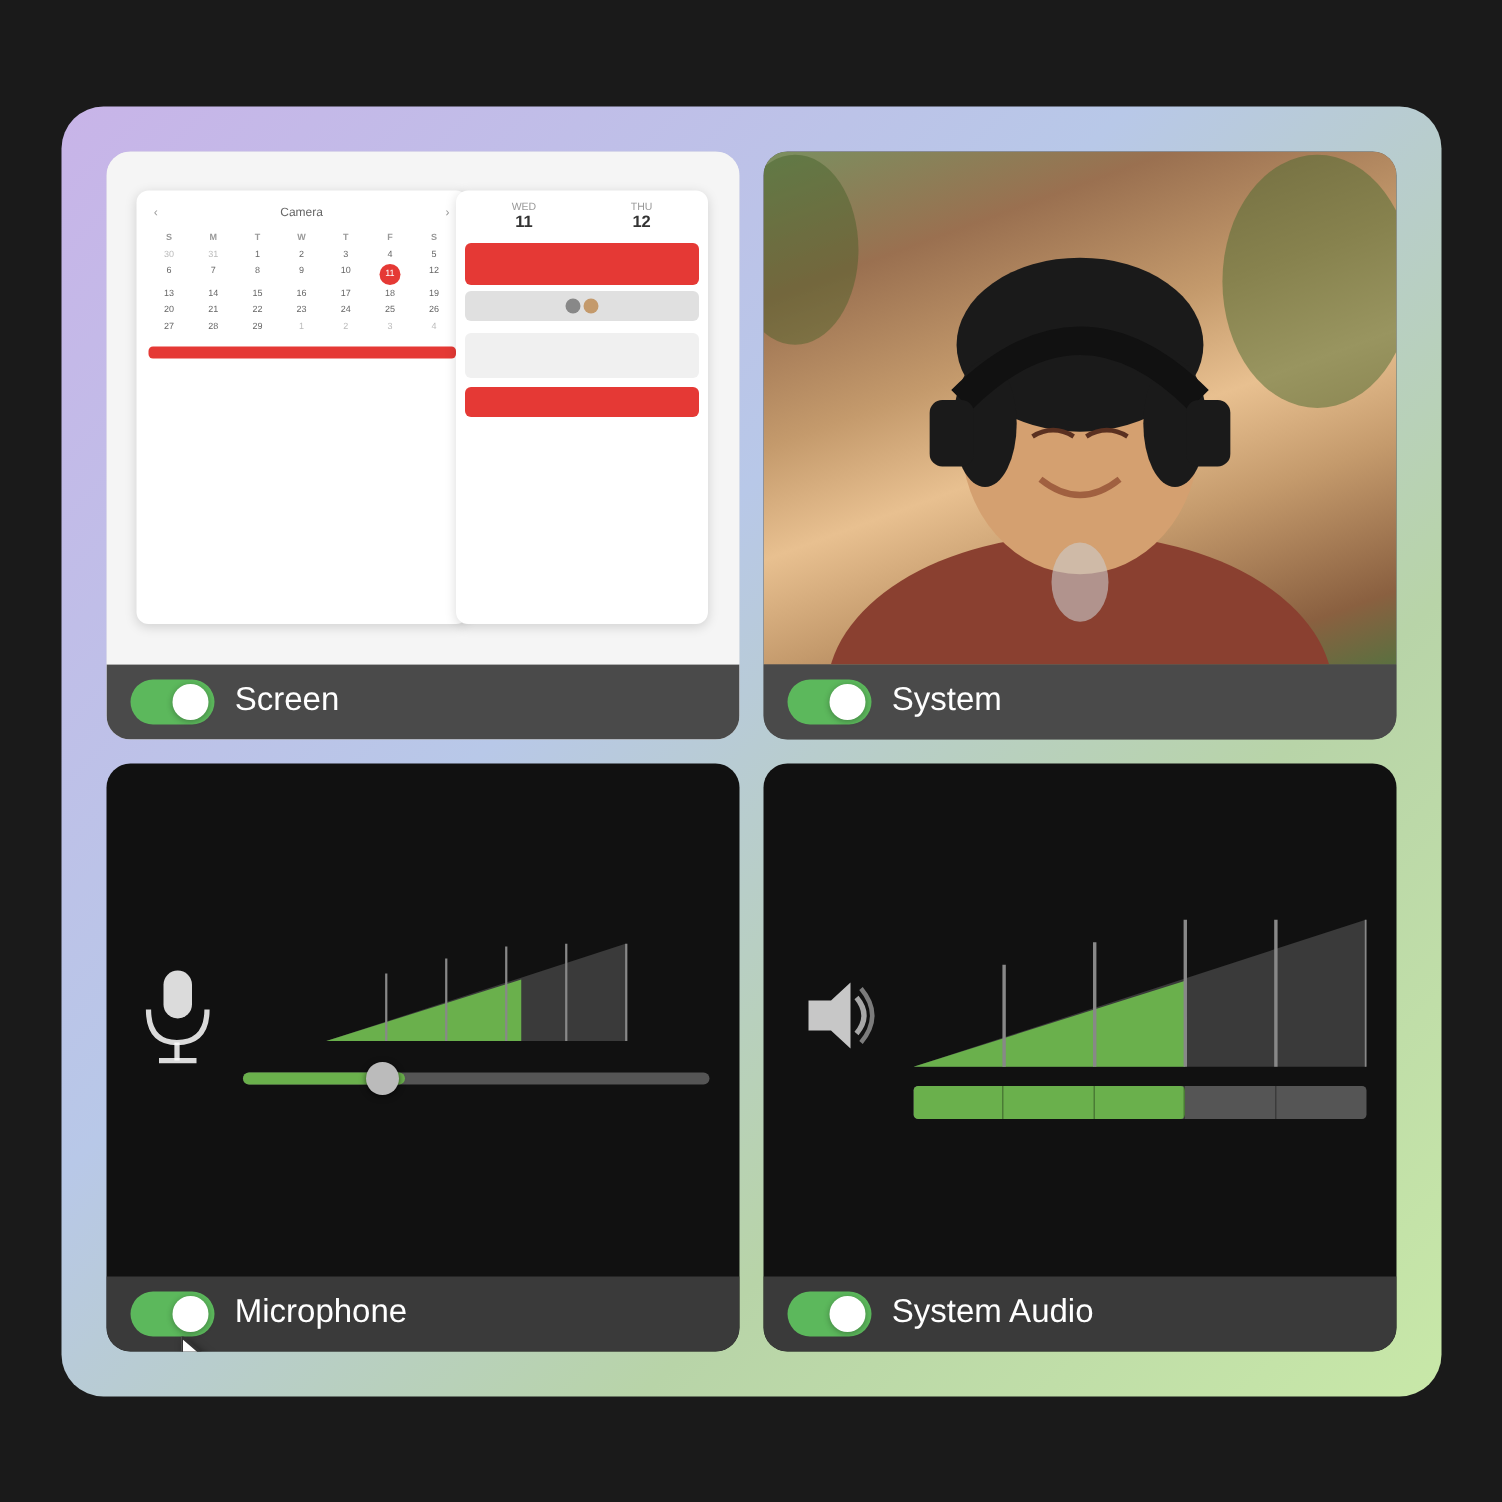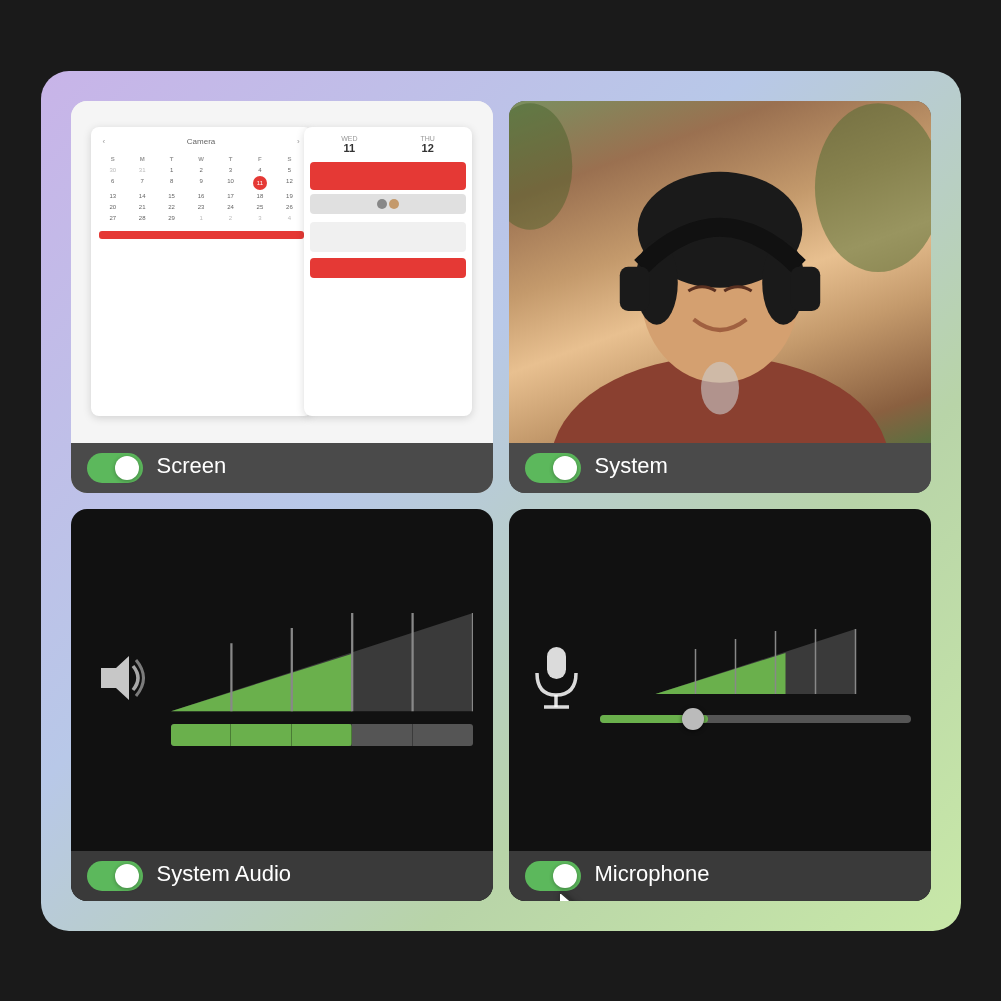--- a/index.html
+++ b/index.html
@@ -408,20 +408,71 @@
       </div>
     </div>
     <div class="card-footer">
       <div class="toggle">
         <div class="toggle-thumb"></div>
       </div>
       <span class="card-label">System</span>
     </div>
   </div>
 
+  <div class="card card-mic" style="position:relative;">
+    <div class="card-content">
+      <div class="mic-meter-area">
+
+        <div>
+          <svg width="55" height="65" viewBox="0 0 55 65">
+
+            <rect x="18" y="2" width="19" height="32" rx="9.5" fill="white" opacity="0.85"></rect>
+
+            <path d="M8 28 Q8 50 27 50 Q47 50 47 28" stroke="white" stroke-width="3.5" fill="none" opacity="0.85"></path>
+
+            <line x1="27" y1="50" x2="27" y2="62" stroke="white" stroke-width="3.5" opacity="0.85"></line>
+            <line x1="15" y1="62" x2="40" y2="62" stroke="white" stroke-width="3.5" opacity="0.85"></line>
+          </svg>
+        </div>
+
+        <div class="mic-meter-visual">
+
+          <svg height="65" viewBox="0 0 200 65" style="width:100%;margin-bottom:4px;">
+            <polygon points="0,65 200,65 200,0" fill="#3a3a3a"></polygon>
+            <polygon points="0,65 130,65 130,24" fill="#6ab04c"></polygon>
+            <line x1="40" y1="20" x2="40" y2="65" stroke="#888" stroke-width="1.5"></line>
+            <line x1="80" y1="10" x2="80" y2="65" stroke="#888" stroke-width="1.5"></line>
+            <line x1="120" y1="2" x2="120" y2="65" stroke="#888" stroke-width="1.5"></line>
+            <line x1="160" y1="0" x2="160" y2="65" stroke="#888" stroke-width="1.5"></line>
+            <line x1="200" y1="0" x2="200" y2="65" stroke="#888" stroke-width="1.5"></line>
+          </svg>
+
+          <div style="position:relative;height:22px;display:flex;align-items:center;">
+            <div style="width:100%;height:8px;background:#555;border-radius:4px;position:relative;">
+              <div style="width:35%;height:100%;background:#6ab04c;border-radius:4px;"></div>
+            </div>
+            <div style="width:22px;height:22px;background:#bbb;border-radius:50%;position:absolute;left:30%;transform:translateX(-50%);box-shadow:0 1px 4px rgba(0,0,0,0.6);"></div>
+          </div>
+        </div>
+      </div>
+    </div>
+    <div class="card-footer">
+      <div class="toggle">
+        <div class="toggle-thumb"></div>
+      </div>
+      <span class="card-label">Microphone</span>
+    </div>
+
+    <div class="cursor" style="position:absolute;bottom:-50px;left:50px;z-index:200;">
+      <svg viewBox="0 0 50 60" width="55" height="65">
+        <polygon points="0,0 0,45 12,33 20,55 28,51 20,30 35,30" fill="white" stroke="#333" stroke-width="2" stroke-linejoin="round"></polygon>
+      </svg>
+    </div>
+  </div>
+
   <div class="card card-audio">
     <div class="card-content">
       <div class="audio-meter-area">
 
         <div style="color:#fff;opacity:0.9;">
           <svg width="60" height="60" viewBox="0 0 60 60">
             <polygon points="10,20 25,20 38,8 38,52 25,40 10,40" fill="white" opacity="0.85"></polygon>
             <path d="M42 18 Q52 30 42 42" stroke="white" stroke-width="3.5" fill="none" opacity="0.7"></path>
             <path d="M45 12 Q60 30 45 48" stroke="white" stroke-width="3" fill="none" opacity="0.5"></path>
           </svg>
@@ -456,64 +507,13 @@
       </div>
     </div>
     <div class="card-footer">
       <div class="toggle">
         <div class="toggle-thumb"></div>
       </div>
       <span class="card-label">System Audio</span>
     </div>
   </div>
 
-  <div class="card card-mic" style="position:relative;">
-    <div class="card-content">
-      <div class="mic-meter-area">
-
-        <div>
-          <svg width="55" height="65" viewBox="0 0 55 65">
-
-            <rect x="18" y="2" width="19" height="32" rx="9.5" fill="white" opacity="0.85"></rect>
-
-            <path d="M8 28 Q8 50 27 50 Q47 50 47 28" stroke="white" stroke-width="3.5" fill="none" opacity="0.85"></path>
-
-            <line x1="27" y1="50" x2="27" y2="62" stroke="white" stroke-width="3.5" opacity="0.85"></line>
-            <line x1="15" y1="62" x2="40" y2="62" stroke="white" stroke-width="3.5" opacity="0.85"></line>
-          </svg>
-        </div>
-
-        <div class="mic-meter-visual">
-
-          <svg height="65" viewBox="0 0 200 65" style="width:100%;margin-bottom:4px;">
-            <polygon points="0,65 200,65 200,0" fill="#3a3a3a"></polygon>
-            <polygon points="0,65 130,65 130,24" fill="#6ab04c"></polygon>
-            <line x1="40" y1="20" x2="40" y2="65" stroke="#888" stroke-width="1.5"></line>
-            <line x1="80" y1="10" x2="80" y2="65" stroke="#888" stroke-width="1.5"></line>
-            <line x1="120" y1="2" x2="120" y2="65" stroke="#888" stroke-width="1.5"></line>
-            <line x1="160" y1="0" x2="160" y2="65" stroke="#888" stroke-width="1.5"></line>
-            <line x1="200" y1="0" x2="200" y2="65" stroke="#888" stroke-width="1.5"></line>
-          </svg>
-
-          <div style="position:relative;height:22px;display:flex;align-items:center;">
-            <div style="width:100%;height:8px;background:#555;border-radius:4px;position:relative;">
-              <div style="width:35%;height:100%;background:#6ab04c;border-radius:4px;"></div>
-            </div>
-            <div style="width:22px;height:22px;background:#bbb;border-radius:50%;position:absolute;left:30%;transform:translateX(-50%);box-shadow:0 1px 4px rgba(0,0,0,0.6);"></div>
-          </div>
-        </div>
-      </div>
-    </div>
-    <div class="card-footer">
-      <div class="toggle">
-        <div class="toggle-thumb"></div>
-      </div>
-      <span class="card-label">Microphone</span>
-    </div>
-
-    <div class="cursor" style="position:absolute;bottom:-50px;left:50px;z-index:200;">
-      <svg viewBox="0 0 50 60" width="55" height="65">
-        <polygon points="0,0 0,45 12,33 20,55 28,51 20,30 35,30" fill="white" stroke="#333" stroke-width="2" stroke-linejoin="round"></polygon>
-      </svg>
-    </div>
-  </div>
-
 </div>
 
 </body></html>

